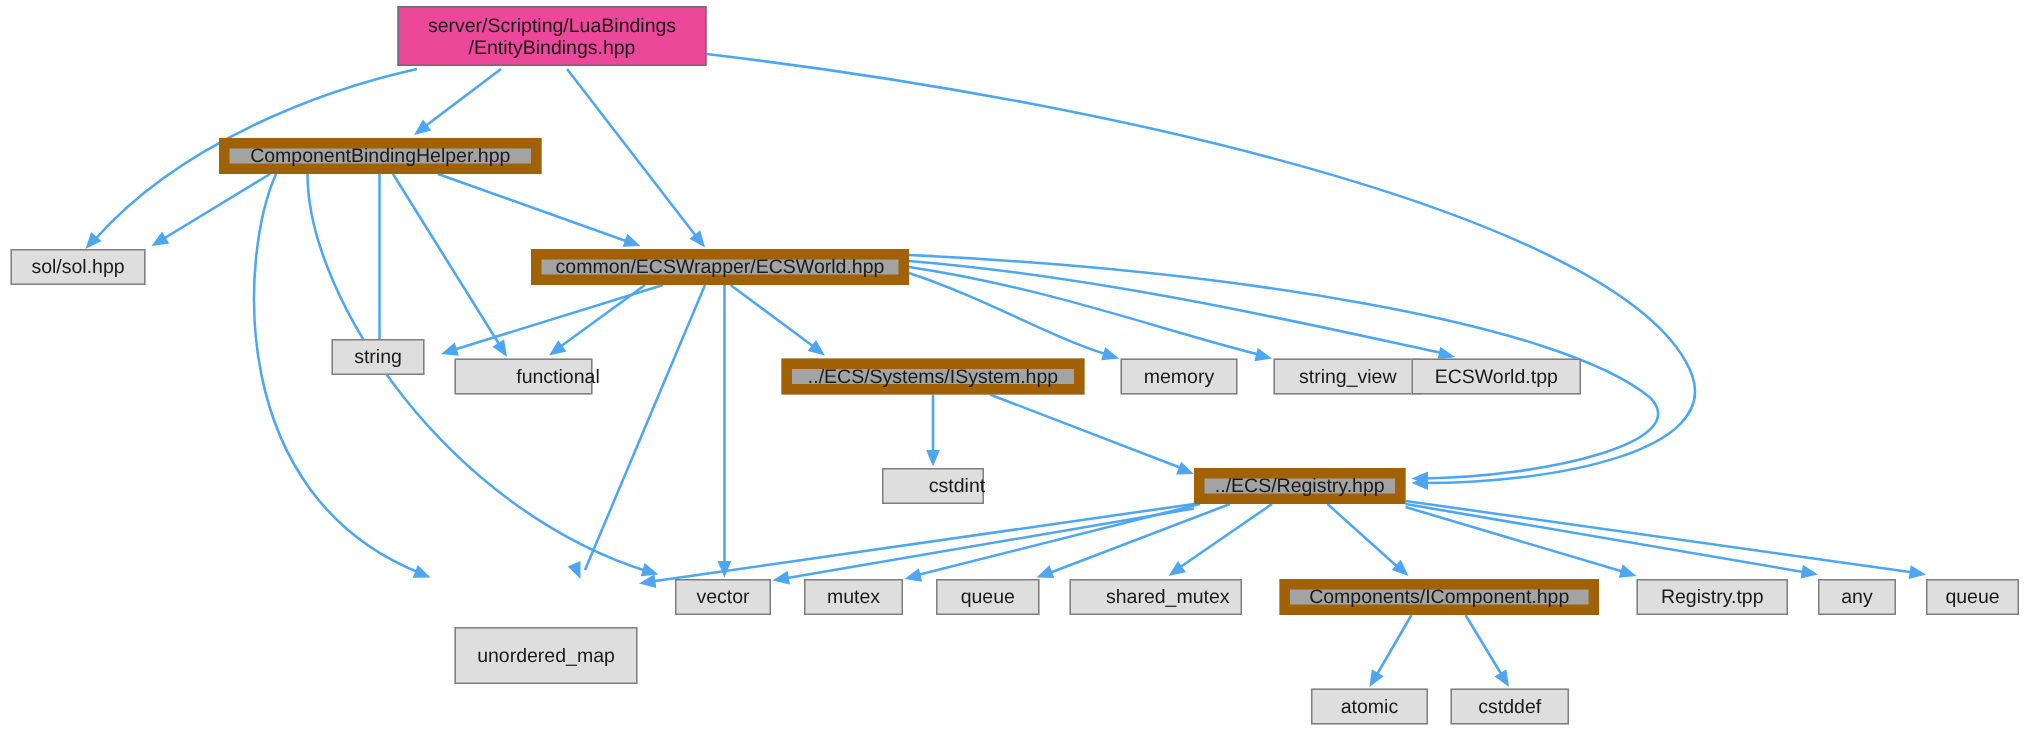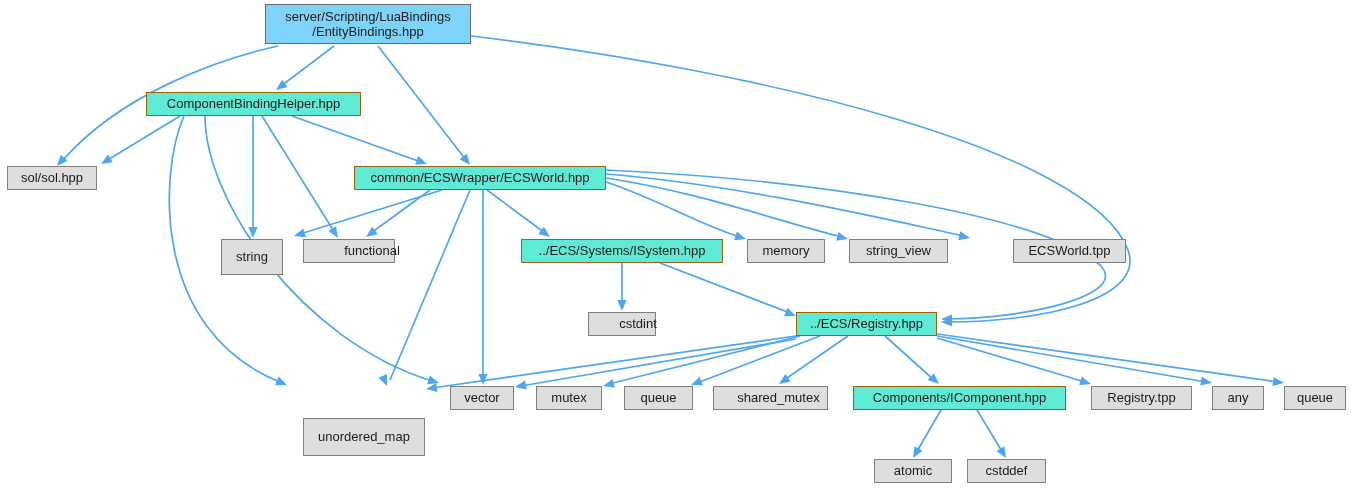--- a/index.html
+++ b/index.html
@@ -3,22 +3,22 @@
 <meta charset="utf-8">
 <style>
   html,body{margin:0;padding:0;background:#ffffff;}
   #canvas{position:relative;width:1351px;height:491px;overflow:hidden;
           font-family:"Liberation Sans","DejaVu Sans",sans-serif;background:#ffffff;}
   svg#edges{position:absolute;left:0;top:0;width:1351px;height:491px;}
   .node{position:absolute;box-sizing:border-box;display:flex;align-items:center;
         justify-content:center;text-align:center;line-height:1.18;
         font-size:13px;color:#1a1a1a;white-space:pre;}
   .node.gray{background:#dedede;border:1px solid #7f7f7f;}
-  .node.white{background:#5eead4;border:1px solid #a16207;}
-  .node.root{background:#7dd3fc;border:1px solid #6b6b6b;}
+  .node.white{background:#a3a3a3;border:7px solid #a16207;}
+  .node.root{background:#ec4899;border:1px solid #6b6b6b;}
   .edge{fill:none;stroke:#4da6ef;stroke-width:1.7;}
   .arrowhead{fill:#4da6ef;}
 </style>
 </head>
 <body>
 
 <div id="canvas">
   <svg id="edges" viewBox="0 0 1351 491">
       <path d="M 278,46 C 215,60 120,95 63,160" class="edge"></path>
       <polygon points="0,0 -11,-4.6 -11,4.6" class="arrowhead" transform="translate(57,166) rotate(131)"></polygon>
@@ -85,26 +85,26 @@
       <path d="M 977,410 L 1003,453" class="edge"></path>
       <polygon points="0,0 -11,-4.6 -11,4.6" class="arrowhead" transform="translate(1006,458) rotate(59)"></polygon>
     </svg>
   <div id="nodes">
       <div class="node root" title="server/Scripting/LuaBindings
 /EntityBindings.hpp" style="left: 265px; top: 4px; width: 206px; height: 40px;">server/Scripting/LuaBindings
 /EntityBindings.hpp</div>
       <div class="node white" title="ComponentBindingHelper.hpp" style="left: 146px; top: 92px; width: 215px; height: 24px;">ComponentBindingHelper.hpp</div>
       <div class="node gray" title="sol/sol.hpp" style="left: 7px; top: 166px; width: 90px; height: 24px;">sol/sol.hpp</div>
       <div class="node white" title="common/ECSWrapper/ECSWorld.hpp" style="left: 354px; top: 166px; width: 252px; height: 24px;">common/ECSWrapper/ECSWorld.hpp</div>
-      <div class="node gray" title="string" style="left: 221px; top: 239px; width: 62px; height: 36px;">string</div>
+      <div class="node gray" title="string" style="left: 221px; top: 226px; width: 62px; height: 24px;">string</div>
       <div class="node gray" title="functional" style="left: 303px; top: 239px; width: 92px; height: 24px; padding-left: 46px;">functional</div>
       <div class="node white" title="../ECS/Systems/ISystem.hpp" style="left: 521px; top: 239px; width: 202px; height: 24px;">../ECS/Systems/ISystem.hpp</div>
       <div class="node gray" title="memory" style="left: 747px; top: 239px; width: 78px; height: 24px;">memory</div>
       <div class="node gray" title="string_view" style="left: 849px; top: 239px; width: 99px; height: 24px;">string_view</div>
-      <div class="node gray" title="ECSWorld.tpp" style="left: 1013px; top: 239px; width: 113px; height: 24px;">ECSWorld.tpp</div>
+      <div class="node gray" title="ECSWorld.tpp" style="left: 941px; top: 239px; width: 113px; height: 24px;">ECSWorld.tpp</div>
       <div class="node gray" title="cstdint" style="left: 588px; top: 312px; width: 68px; height: 24px; padding-left: 32px;">cstdint</div>
       <div class="node white" title="../ECS/Registry.hpp" style="left: 796px; top: 312px; width: 141px; height: 24px;">../ECS/Registry.hpp</div>
       <div class="node gray" title="unordered_map" style="left: 303px; top: 386px; width: 122px; height: 38px; margin-top: 32px;">unordered_map</div>
       <div class="node gray" title="vector" style="left: 450px; top: 386px; width: 64px; height: 24px;">vector</div>
       <div class="node gray" title="mutex" style="left: 536px; top: 386px; width: 66px; height: 24px;">mutex</div>
       <div class="node gray" title="queue" style="left: 624px; top: 386px; width: 69px; height: 24px;">queue</div>
       <div class="node gray" title="shared_mutex" style="left: 713px; top: 386px; width: 115px; height: 24px; padding-left: 16px;">shared_mutex</div>
       <div class="node white" title="Components/IComponent.hpp" style="left: 853px; top: 386px; width: 213px; height: 24px;">Components/IComponent.hpp</div>
       <div class="node gray" title="Registry.tpp" style="left: 1091px; top: 386px; width: 101px; height: 24px;">Registry.tpp</div>
       <div class="node gray" title="any" style="left: 1212px; top: 386px; width: 52px; height: 24px;">any</div>

